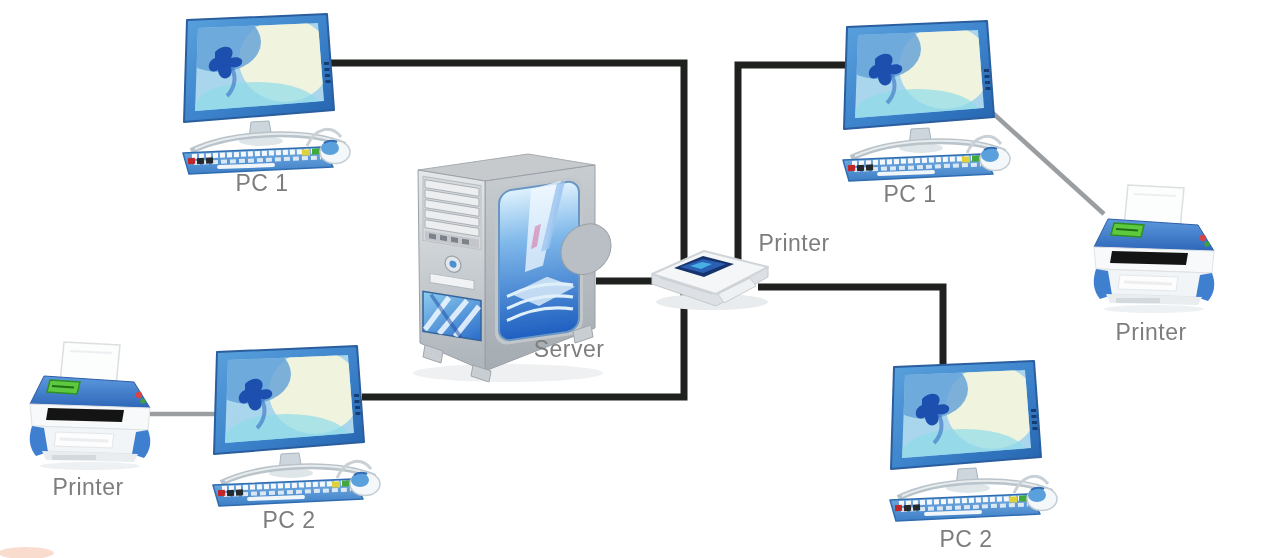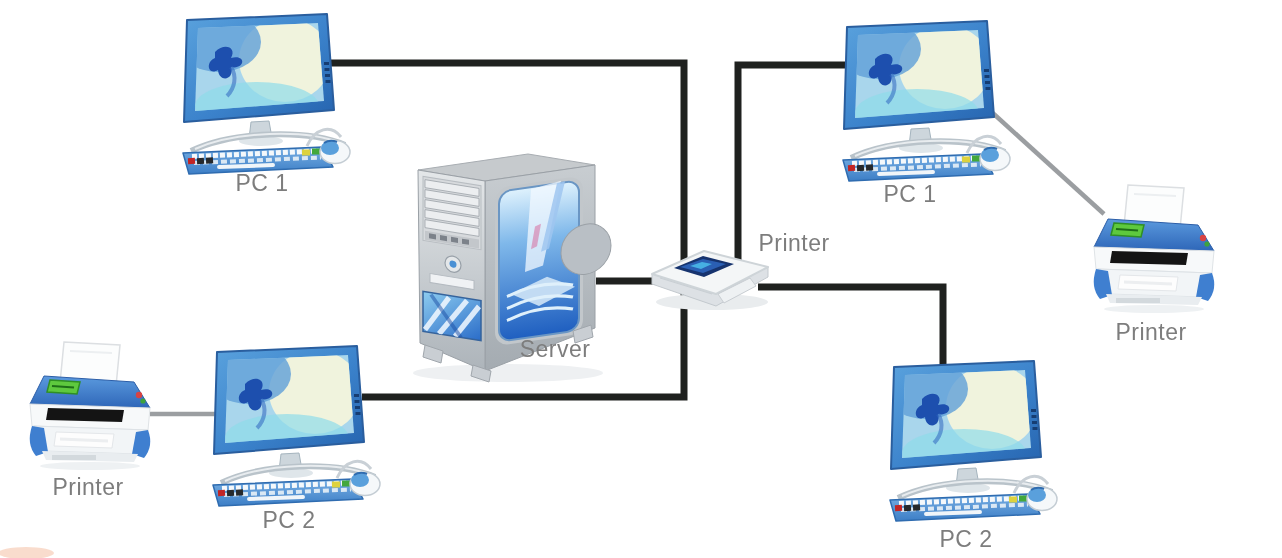--- a/index.html
+++ b/index.html
@@ -206,18 +206,18 @@
         <use href="#printer"></use>
       </g>
 
   <ellipse cx="26" cy="553" rx="28" ry="6" fill="#e8824a" opacity=".28"></ellipse>
 </svg>
 
 <div class="lbl" style="left:262px;top:171px">PC 1</div>
 <div class="lbl" style="left:910px;top:182px">PC 1</div>
 <div class="lbl" style="left:289px;top:508px">PC 2</div>
 <div class="lbl" style="left:966px;top:527px">PC 2</div>
-<div class="lbl" style="left:555px;top:337px">Server</div>
+<div class="lbl" style="left:569px;top:337px">Server</div>
 <div class="lbl" style="left:794px;top:231px">Printer</div>
 <div class="lbl" style="left:88px;top:475px">Printer</div>
 <div class="lbl" style="left:1151px;top:320px">Printer</div>
 
 </div>
 
 </body></html>

